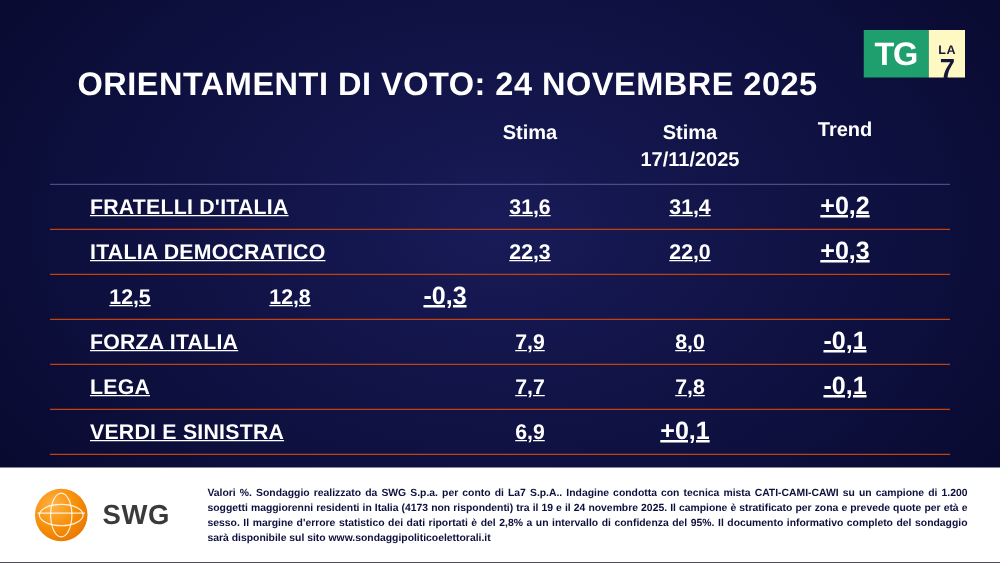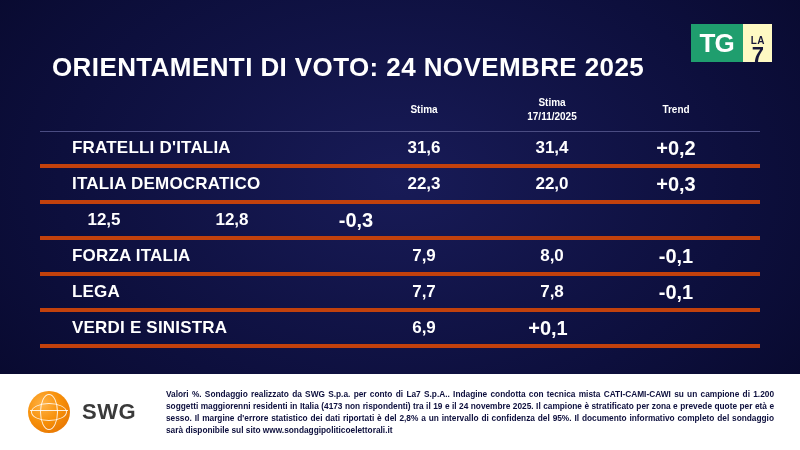--- a/index.html
+++ b/index.html
@@ -45,57 +45,58 @@
     margin-bottom: 1px; color:#16163a;
   }
   .logo-7 {
     font-size: 22px; font-weight: bold; color: #16163a;
     margin-top: -3px;
   }
 
   
   .title {
     position: absolute;
-    top: 52px; left: 52px;
+    top: 52px; left: 62px;
     color: #ffffff;
     font-size: 26px;
     font-weight: bold;
     letter-spacing: 0.4px;
   }
 
   
   .table {
     position: absolute;
     top: 96px; left: 40px;
     width: 720px;
   }
   .thead {
     display: flex;
-    align-items: center;
-    color: #ffffff;
-    font-size: 10px;
+    align-items: flex-start;
+    color: #ffffff;
+    font-size: 16px;
     font-weight: bold;
     padding-bottom: 8px;
   }
   .th-party { width: 320px; }
   .th-col {
     width: 128px; text-align: center;
     line-height: 1.35;
   }
   .th-col .l1 { display: block; }
   .th-col .l2 { display: block; }
   .th-trend { width: 120px; text-align: center; }
 
   .rows { border-top: 1px solid #4a4c82; }
   .row {
     display: flex;
     align-items: center;
     height: 36px;
-    border-bottom: 4px solid #c2410c;
-    color: #ffffff;
+    border-bottom: 1px solid #c2410c;
+    color: #ffffff;
+    text-decoration: underline;
   }
   .cell-party {
     width: 320px;
     padding-left: 32px;
     font-size: 17px;
     font-weight: bold;
     letter-spacing: 0.2px;
     white-space: nowrap;
   }
   .cell-num {

